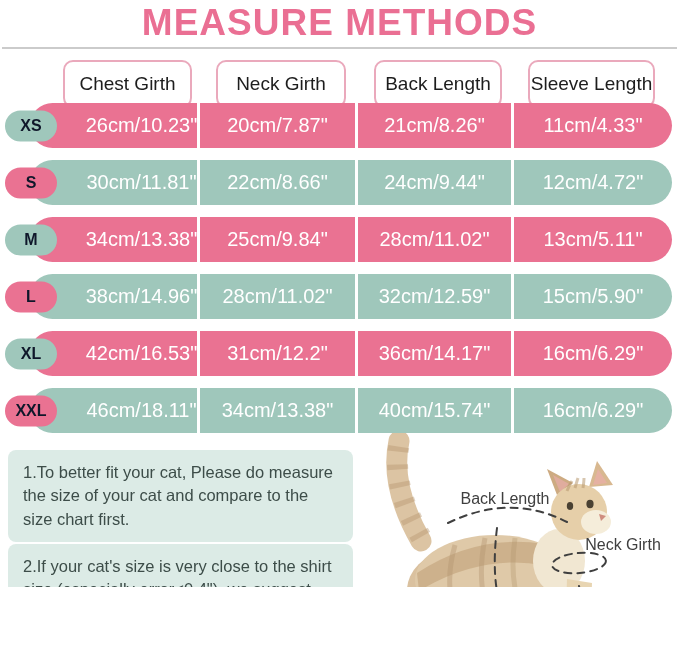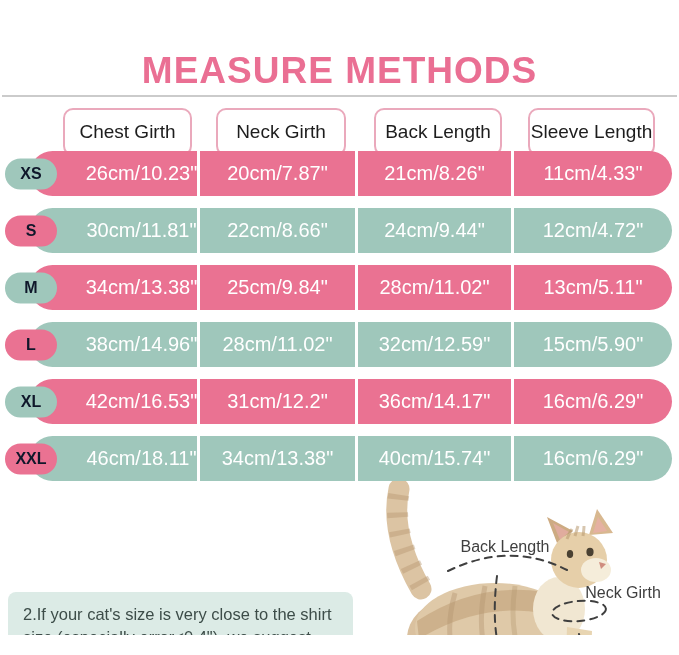--- a/index.html
+++ b/index.html
@@ -1,17 +1,17 @@
 <!DOCTYPE html>
 <html><head>
 <meta charset="utf-8">
 <style>
   html,body{margin:0;padding:0;background:#fff;}
   .stage{position:relative;width:679px;height:587px;background:#ffffff;overflow:hidden;
-         font-family:"Liberation Sans",sans-serif;margin-top:48px;}
+         font-family:"Liberation Sans",sans-serif;}
   .title{position:absolute;top:2px;left:0;right:0;text-align:center;
          font-size:37px;font-weight:800;letter-spacing:1px;color:#ea6f93;}
   .rule{position:absolute;top:47px;left:2px;right:2px;height:2px;background:#cbcbcb;}
   
   .hd{position:absolute;top:60px;height:48px;background:#fff;border:2px solid #eaa9bc;
       border-radius:10px;display:flex;align-items:center;justify-content:center;
       font-size:19px;color:#1d1d1d;z-index:1;box-sizing:border-box;}
   .hd1{left:63px;width:129px}.hd2{left:216px;width:130px}
   .hd3{left:374px;width:128px}.hd4{left:528px;width:127px}
   
@@ -101,20 +101,21 @@
         <div class="bar teal">
           <div class="cell c1">46cm/18.11"</div>
           <div class="cell c2">34cm/13.38"</div>
           <div class="cell c3">40cm/15.74"</div>
           <div class="cell c4">16cm/6.29"</div>
         </div>
         <div class="pill pink">XXL</div>
       </div>
     </div>
 
+  <div class="note note1">1.To better fit your cat, Please do measure the size of your cat and compare to the size chart first.</div>
   <div class="note note2">2.If your cat's size is very close to the shirt size (especially error&lt;0.4"), we suggest you choose a large one to ensure maximumn fit and comfort.</div>
 
   <svg class="cat" viewBox="0 0 324 222">
 
     <ellipse cx="150" cy="212" rx="118" ry="6" fill="#f1efec"></ellipse>
 
     <g>
       <path d="M 66,108 C 50,80 36,45 44,8" stroke="#dcc4a3" stroke-width="21" fill="none" stroke-linecap="round"></path>
       <path d="M 66,104 C 51,78 38,46 44,12" stroke="#b79a73" stroke-width="21" fill="none" stroke-dasharray="5 13" opacity="0.45"></path>
     </g>

